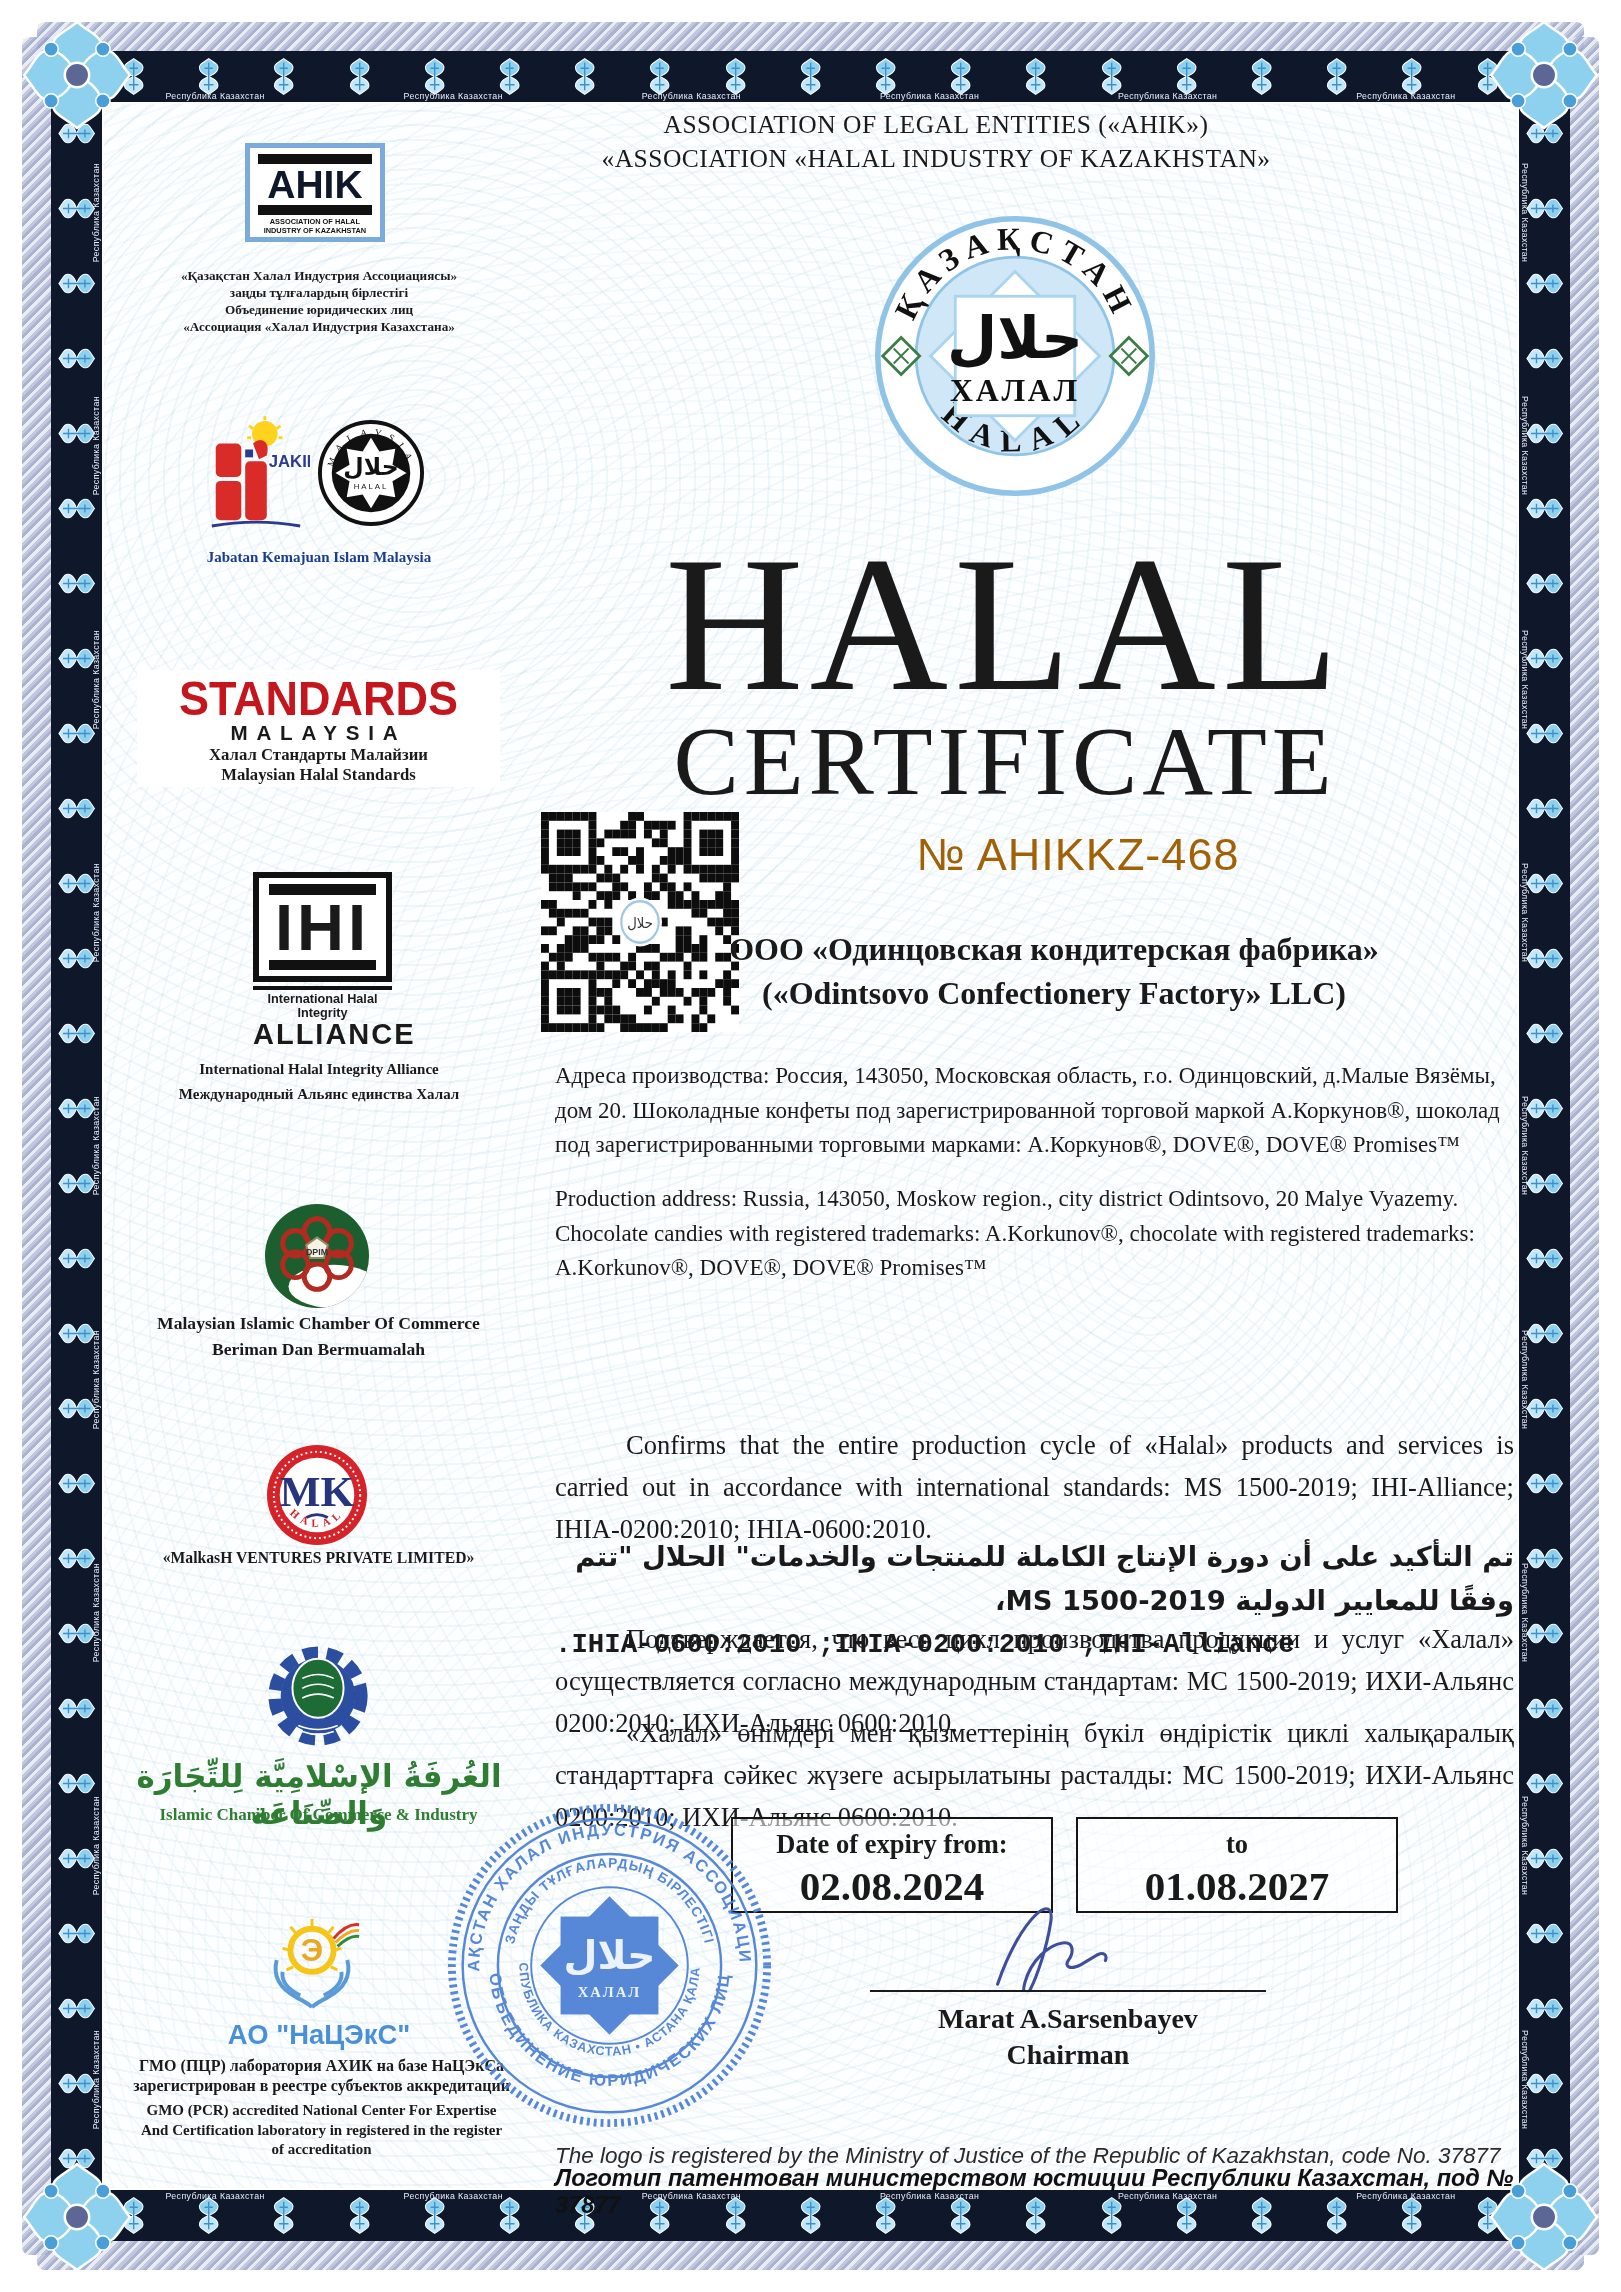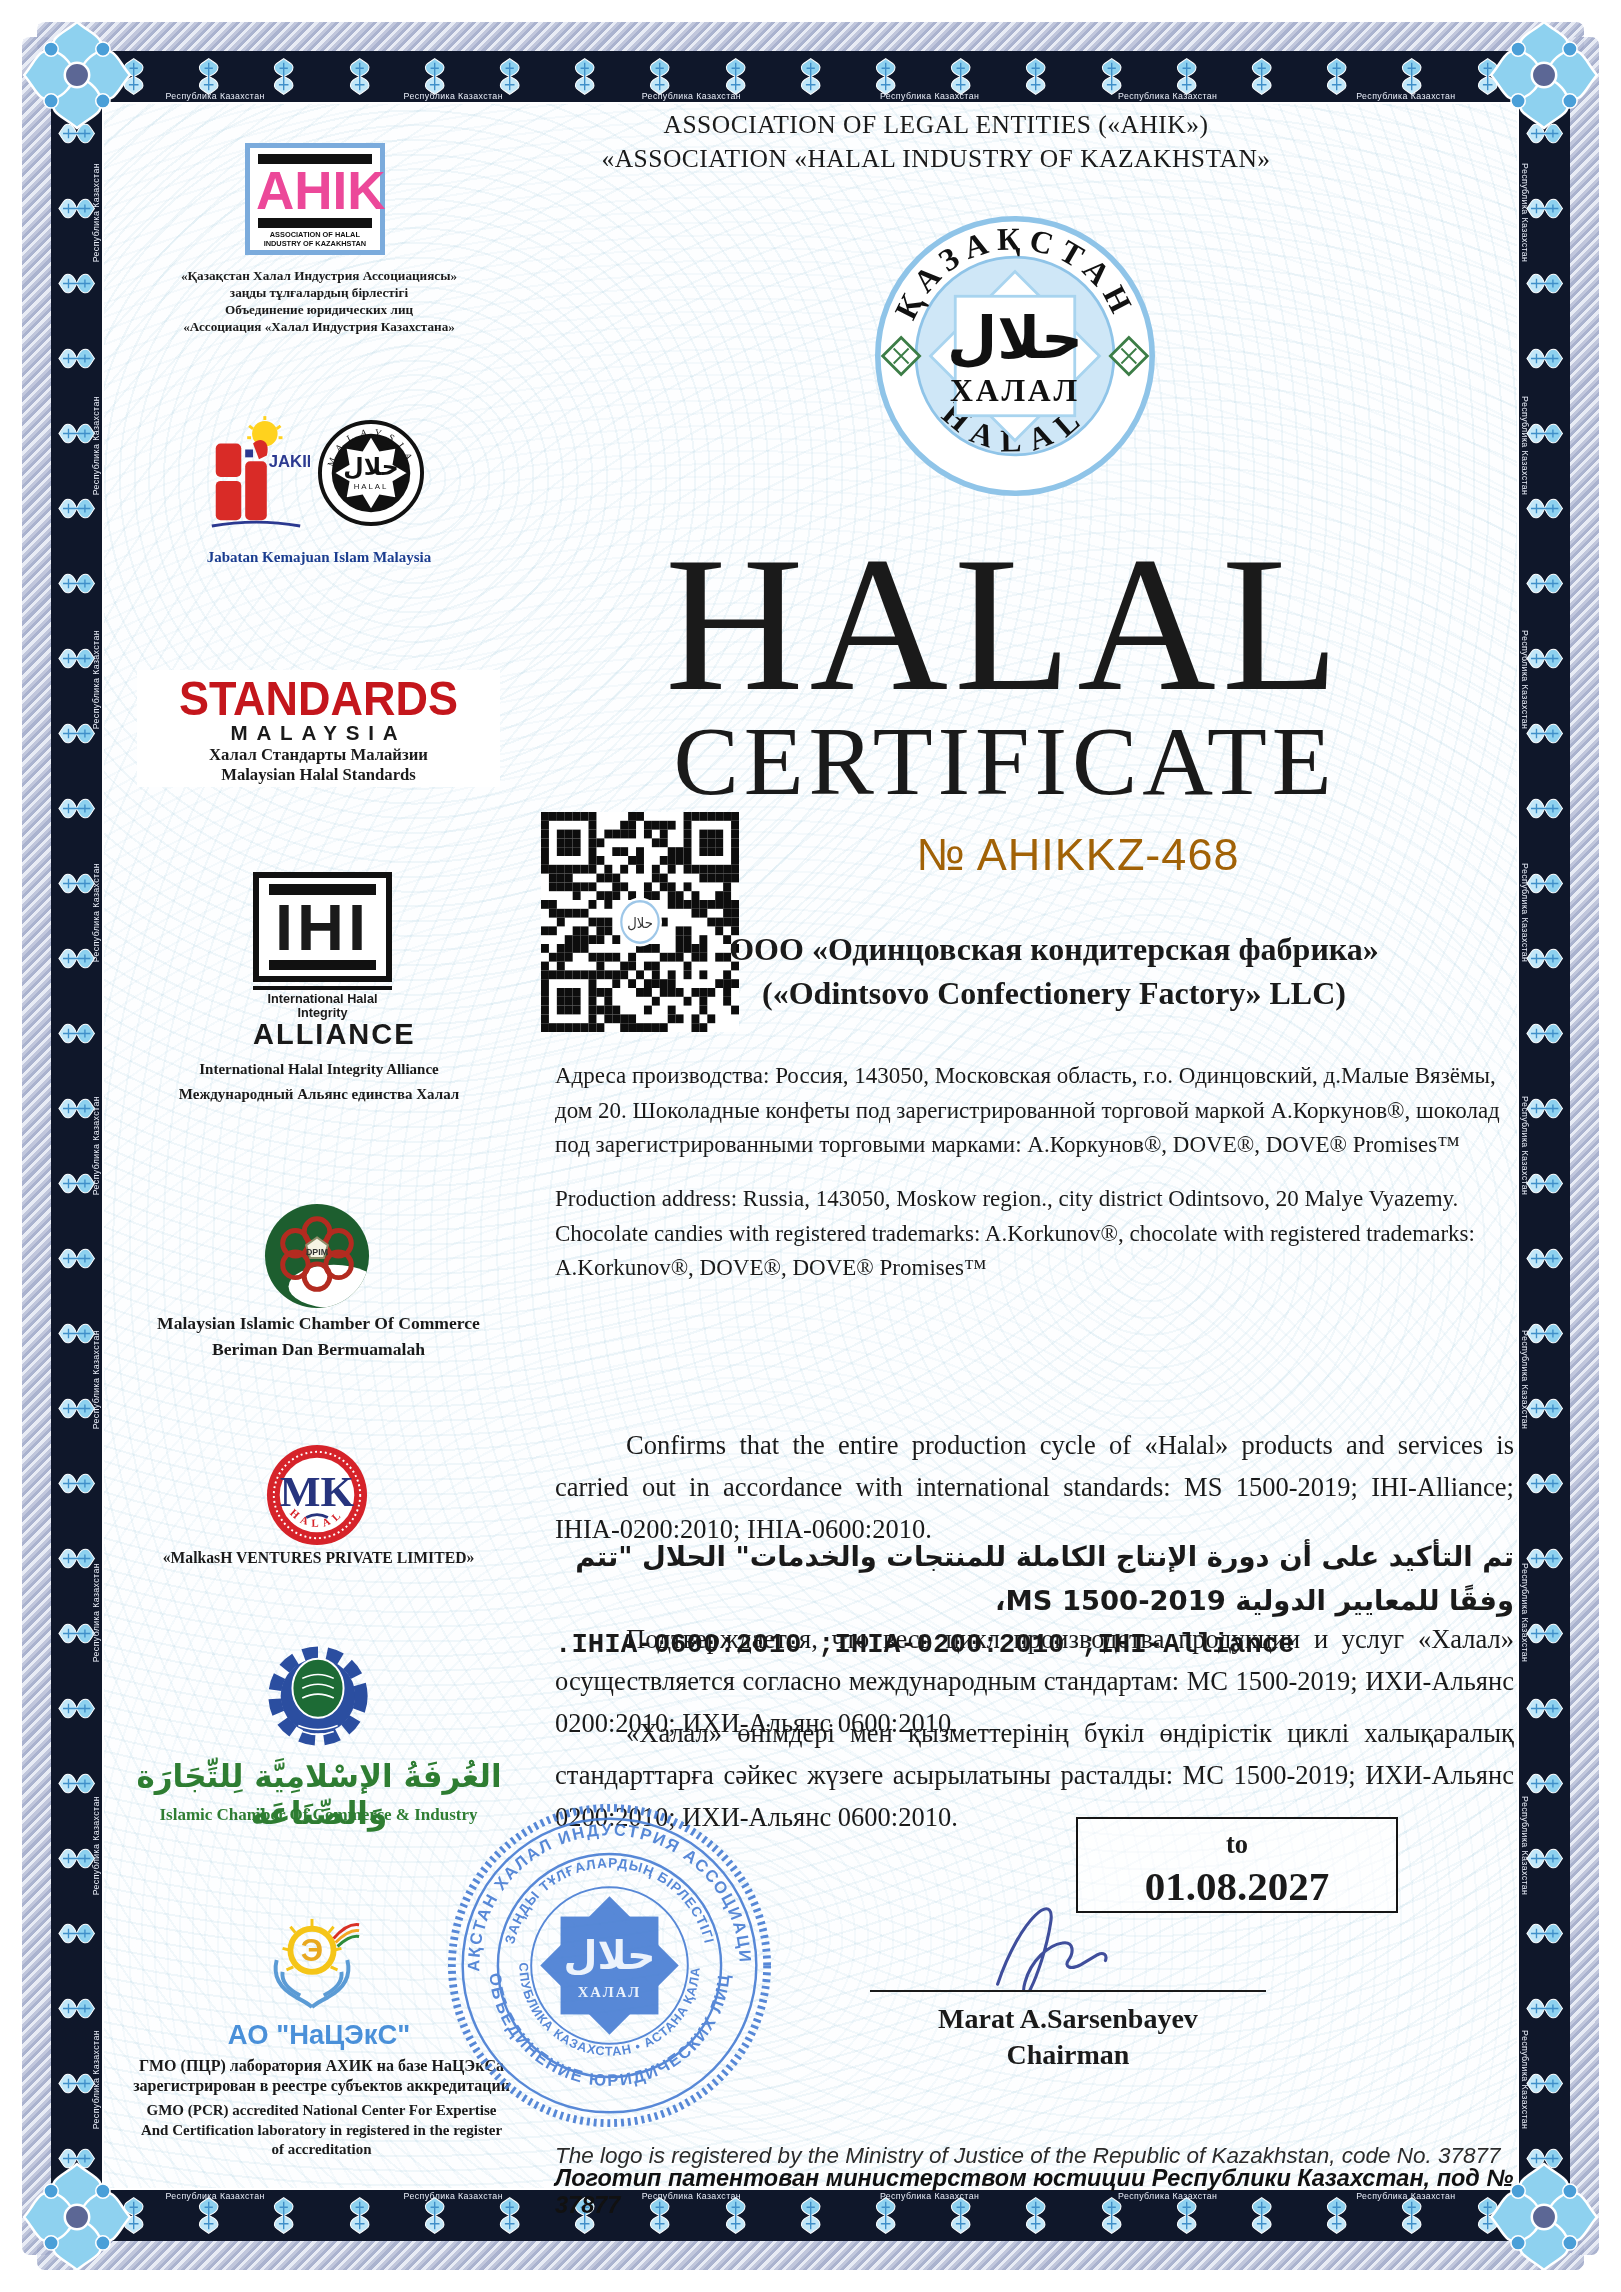--- a/index.html
+++ b/index.html
@@ -49,21 +49,21 @@
   .vbox .lbl{font-size:26.5px;font-weight:bold;}
   .vbox .date{font-size:41px;font-weight:bold;margin-top:2px;}
   .signame{font-size:28px;font-weight:bold;line-height:1.25;}
   .foot1{font-style:italic;font-size:22.5px;font-family:"Liberation Sans",sans-serif;color:#2b2b2b;}
   .foot2{font-style:italic;font-weight:bold;font-size:23.5px;font-family:"Liberation Sans",sans-serif;color:#111;}
 
   
   .cap{font-weight:bold;text-align:center;}
   .ahik-box{border:5.9px solid #7babdc;background:#fff;text-align:center;padding:3.9px 5.9px 2px;}
   .ahik-bar{height:9.8px;background:#111;margin:2px 2px;}
-  .ahik-word{color:#ec4899;font-family:"Liberation Sans",sans-serif;font-weight:bold;font-size:53px;line-height:.95;letter-spacing:0;}
+  .ahik-word{color:#0f172a;font-family:"Liberation Sans",sans-serif;font-weight:bold;font-size:39px;line-height:.95;letter-spacing:0;}
   .ahik-sub{font-family:"Liberation Sans",sans-serif;font-weight:bold;font-size:7.4px;line-height:1.25;color:#111;}
   .std1{color:#c4161c;font-family:"Liberation Sans",sans-serif;font-weight:bold;font-size:45px;line-height:1;transform:scaleY(1.05);}
   .std2{color:#1a1a1a;font-family:"Liberation Sans",sans-serif;font-weight:bold;font-size:20.6px;letter-spacing:8.8px;line-height:1.15;}
   .ihi-box{border:6.9px solid #111;background:#fff;padding:5.9px 9.8px;}
   .ihi-bar{height:10.8px;background:#111;}
   .ihi-word{font-family:"Liberation Sans",sans-serif;font-weight:bold;font-size:65px;line-height:1;letter-spacing:3.9px;text-align:center;}
   .ihi-sub1{font-size:12.7px;font-weight:bold;border-top:4.9px solid #111;margin-top:3.9px;padding-top:2px;text-align:center;font-family:"Liberation Sans",sans-serif;}
   .ihi-sub2{font-family:"Liberation Sans",sans-serif;font-size:29px;font-weight:bold;letter-spacing:2px;text-align:center;line-height:1;}
   .nacex-title{color:#4a90d9;font-family:"Liberation Sans",sans-serif;font-weight:bold;font-size:27.4px;}
   .green{color:#2e7d32;}
@@ -1373,20 +1373,24 @@
   <div class="abs para" style="left:555px;top:1182px;width:959px;">Production address: Russia, 143050, Moskow region., city district Odintsovo, 20 Malye Vyazemy. Chocolate candies with registered trademarks:  A.Korkunov®, chocolate with registered trademarks: A.Korkunov®, DOVE®,  DOVE® Promises™</div>
 
   <div class="abs confirm" style="left:555px;top:1425px;width:959px;">Confirms that the entire production cycle of «Halal» products and services is carried out in accordance with international standards: MS 1500-2019; IHI-Alliance; IHIA-0200:2010; IHIA-0600:2010.</div>
   <div class="abs arpara ar" style="left:555px;top:1535px;width:959px;">
     <div>تم التأكيد على أن دورة الإنتاج الكاملة للمنتجات والخدمات" الحلال "تتم وفقًا للمعايير الدولية  MS 1500-2019،</div>
     <div style="text-align:left;direction:ltr;font-family:Liberation Mono, monospace;">.IHIA-0600:2010  ;IHIA-0200:2010 ;IHI-Alliance</div>
   </div>
   <div class="abs confirm" style="left:555px;top:1619px;width:959px;">Подтверждается, что весь цикл производства продукции и услуг «Халал» осуществляется согласно международным стандартам: МС 1500-2019; ИХИ-Альянс 0200:2010; ИХИ-Альянс 0600:2010.</div>
   <div class="abs confirm" style="left:555px;top:1713px;width:959px;">«Халал» өнімдері мен қызметтерінің бүкіл өндірістік циклі халықаралық стандарттарға сәйкес жүзеге асырылатыны расталды: МС 1500-2019; ИХИ-Альянс 0200:2010; ИХИ-Альянс 0600:2010.</div>
 
+  <div class="vbox" style="left:731px;top:1817px;width:318px;height:82px;">
+    <div class="lbl">Date of expiry from:</div>
+    <div class="date">02.08.2024</div>
+  </div>
   <div class="vbox" style="left:1076px;top:1817px;width:318px;height:82px;">
     <div class="lbl">to</div>
     <div class="date">01.08.2027</div>
   </div>
 
   <div class="abs" style="left:447px;top:1803px;width:325px;height:325px;opacity:.92;">
     <svg viewBox="0 0 332 332" width="325" height="325">
       <defs>
         <path id="st-ot" d="M 33,166 A 133,133 0 0 1 299,166"></path>
         <path id="st-ob" d="M 43,166 A 123,123 0 0 0 289,166"></path>

